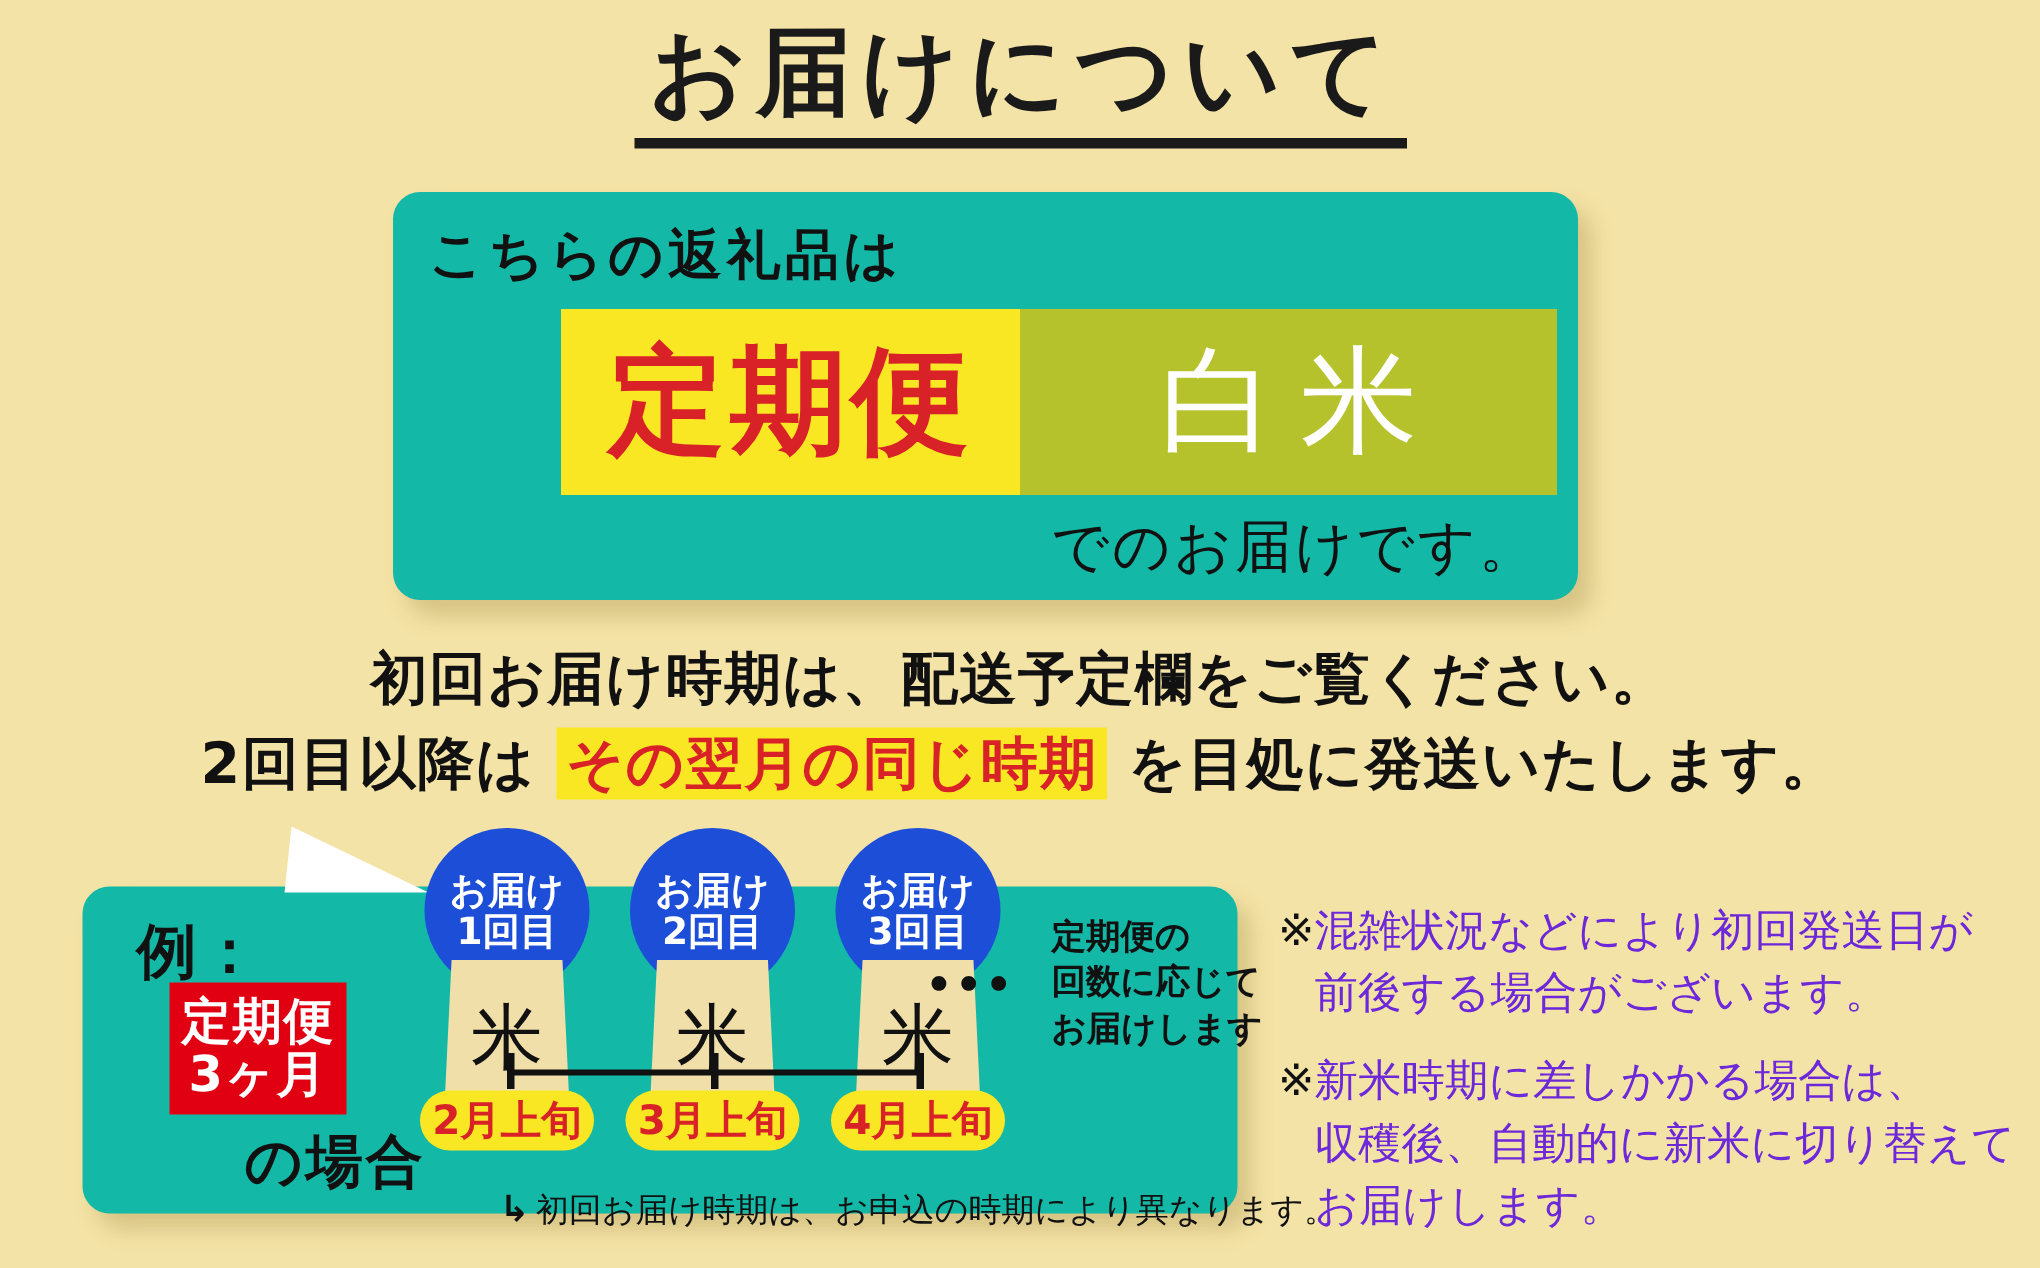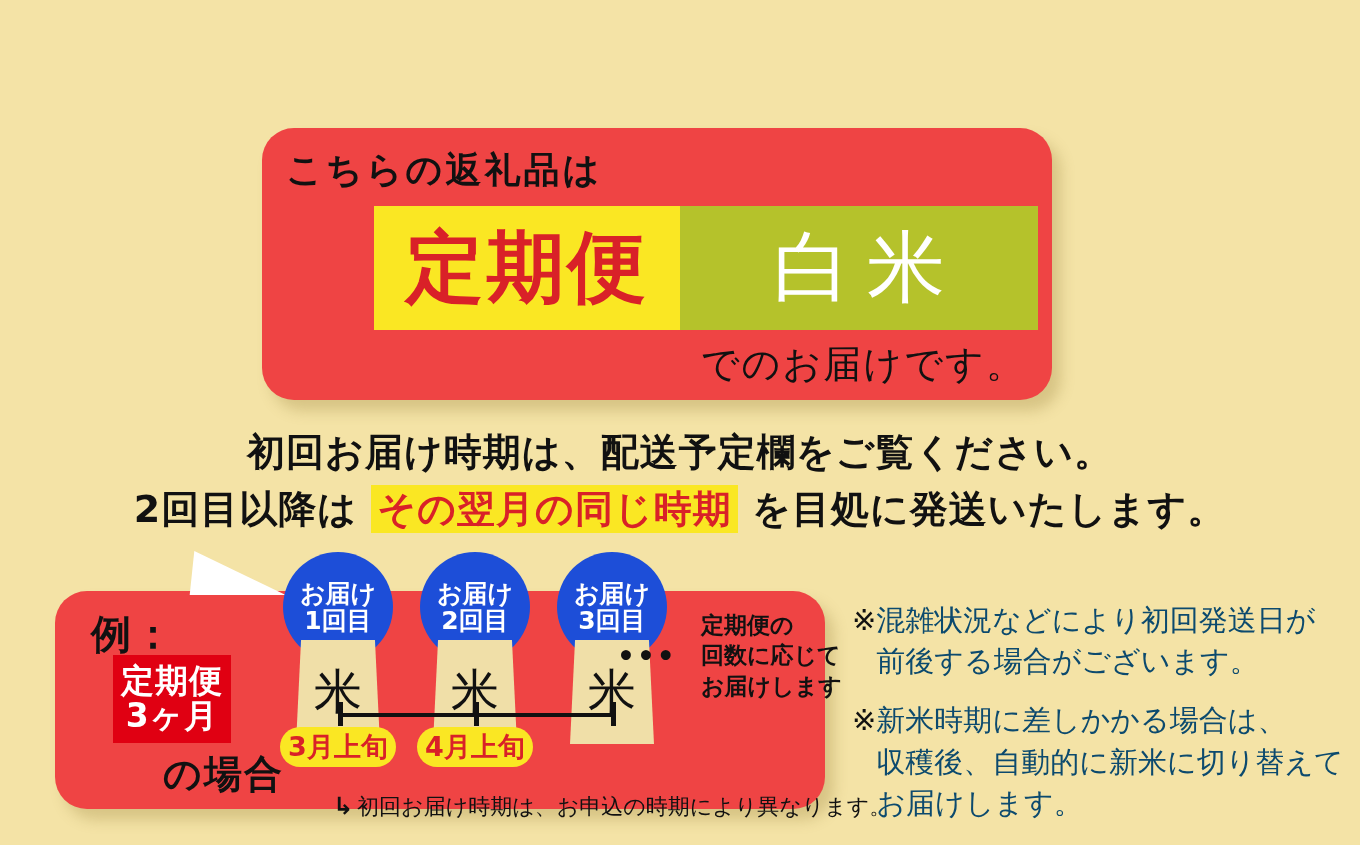--- a/index.html
+++ b/index.html
@@ -35,22 +35,22 @@
     color: #1a1a1a;
     letter-spacing: 6px;
     line-height: 1.12;
     border-bottom: 7px solid #1a1a1a;
     padding: 0 6px 6px 10px;
   }
 
   
   .card {
     position: absolute;
-    background: #ef4444;
-    border-radius: 32px;
+    background: #14b8a6;
+    border-radius: 18px;
     box-shadow: 9px 11px 14px rgba(150, 125, 55, 0.30);
   }
   #top-card {
     left: 262px;
     top: 128px;
     width: 790px;
     height: 272px;
   }
   .card-lead {
     position: absolute;
@@ -350,31 +350,34 @@
   }
   .note-mark {
     font-size: 29px;
     font-weight: 500;
     color: #111;
     line-height: 1.42;
   }
   .note-body div {
     font-size: 29px;
     font-weight: 500;
-    color: #0c4a6e;
+    color: #6d28d9;
     line-height: 1.42;
     letter-spacing: 0px;
     white-space: nowrap;
   }
 </style>
 </head>
 <body>
 
 <div class="stage">
 
+  <div class="title-wrap">
+    <div class="title">お届けについて</div>
+  </div>
 
   <div class="card" id="top-card">
     <div class="card-lead">こちらの返礼品は</div>
     <div class="badge-row">
       <div class="badge badge-teiki">定期便</div>
       <div class="badge badge-kind">白米</div>
     </div>
     <div class="card-tail">でのお届けです。</div>
   </div>
 
@@ -429,20 +432,21 @@
   </div>
 
   <div class="ruler">
     <div class="ruler-line"></div>
     <div class="tick t1"></div>
     <div class="tick t2"></div>
     <div class="tick t3"></div>
   </div>
 
   <div class="pills">
+    <div class="pill">2月上旬</div>
     <div class="pill">3月上旬</div>
     <div class="pill">4月上旬</div>
   </div>
 
   <div class="dots">•••</div>
   <div class="inline-note">
     <div>定期便の</div>
     <div>回数に応じて</div>
     <div>お届けします</div>
   </div>

